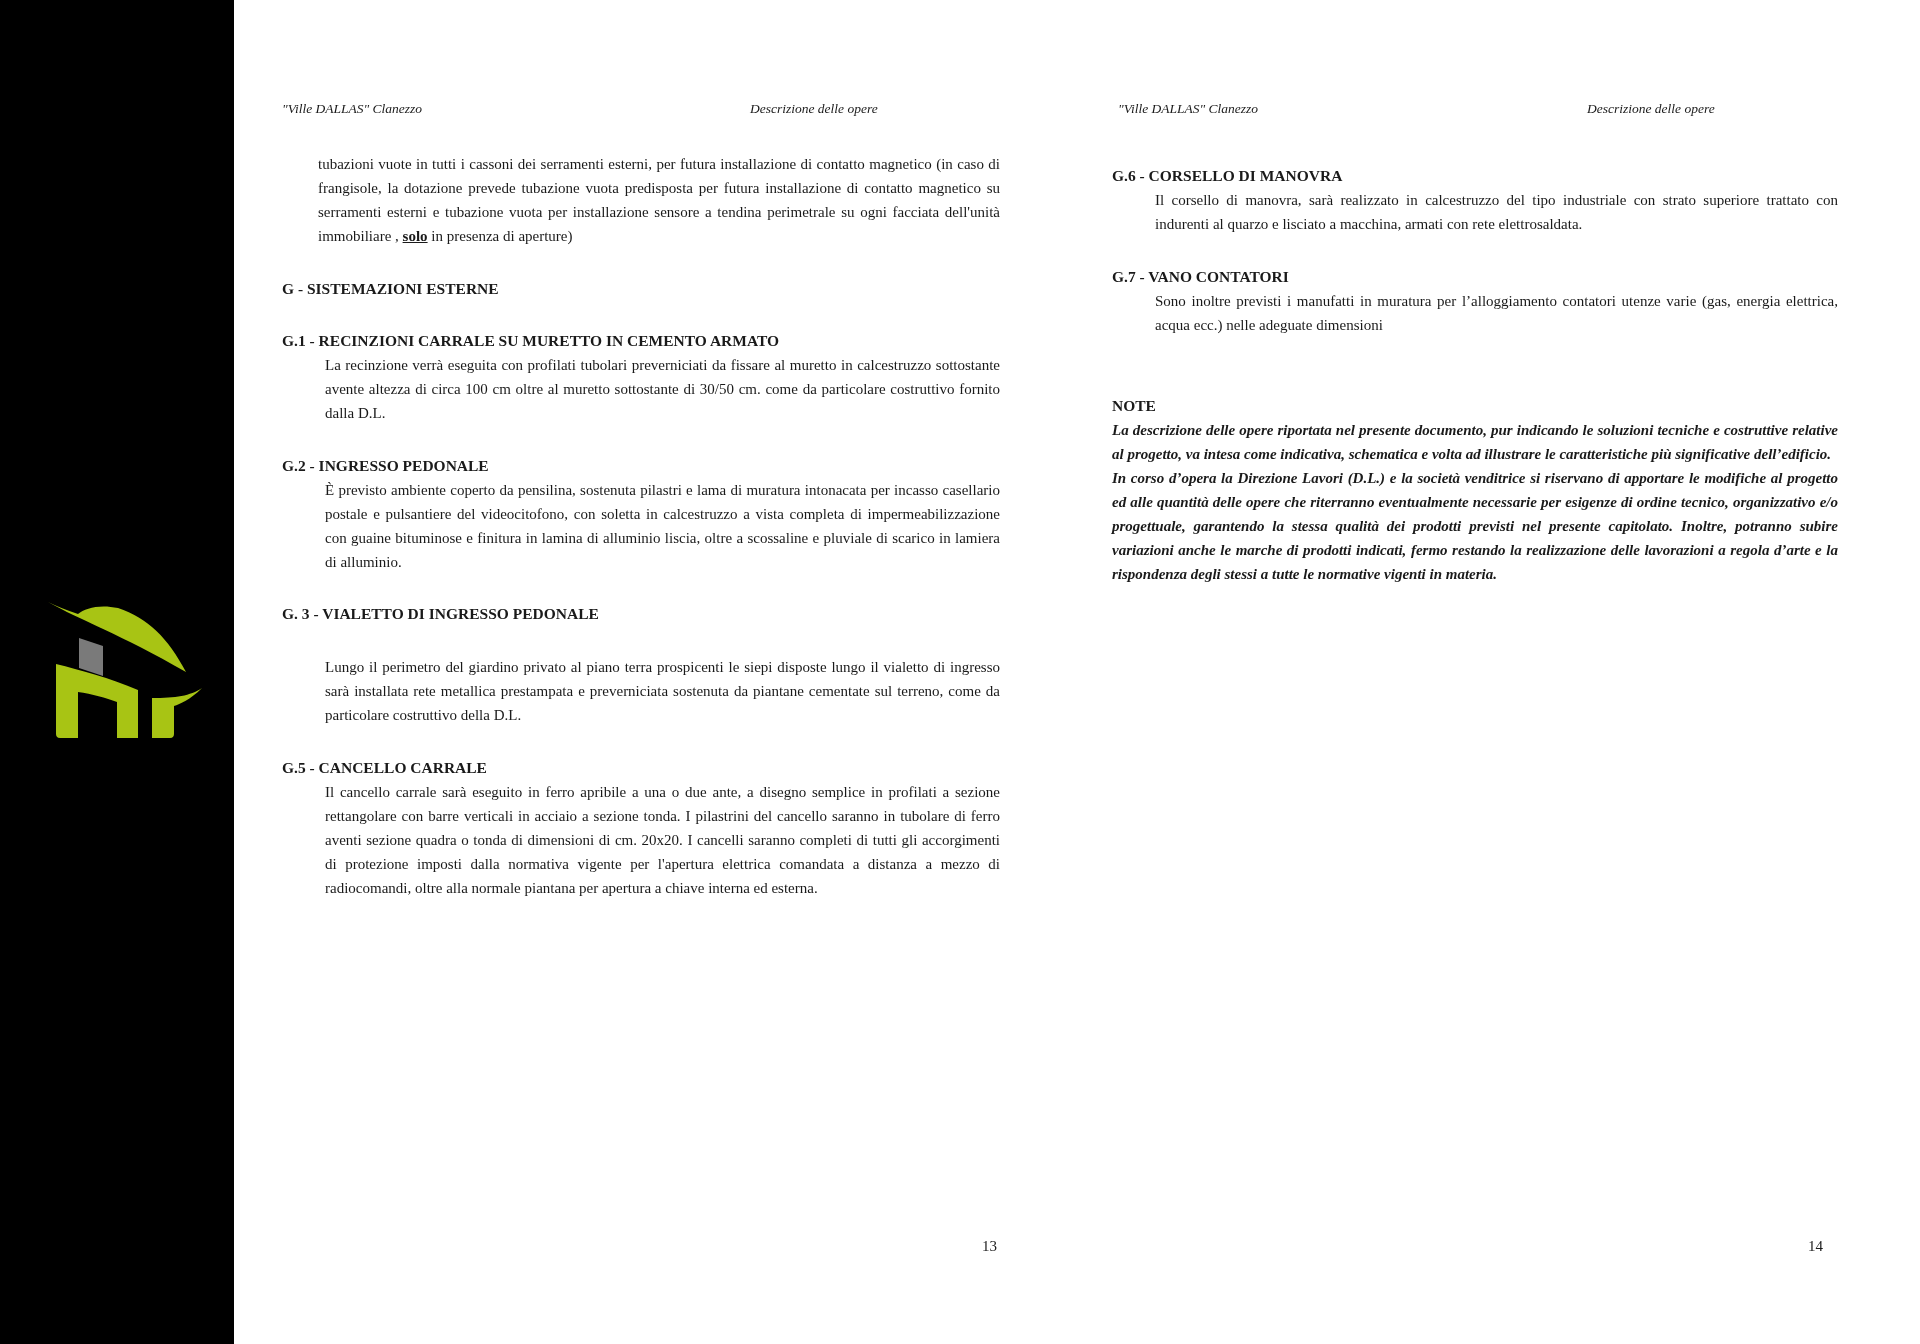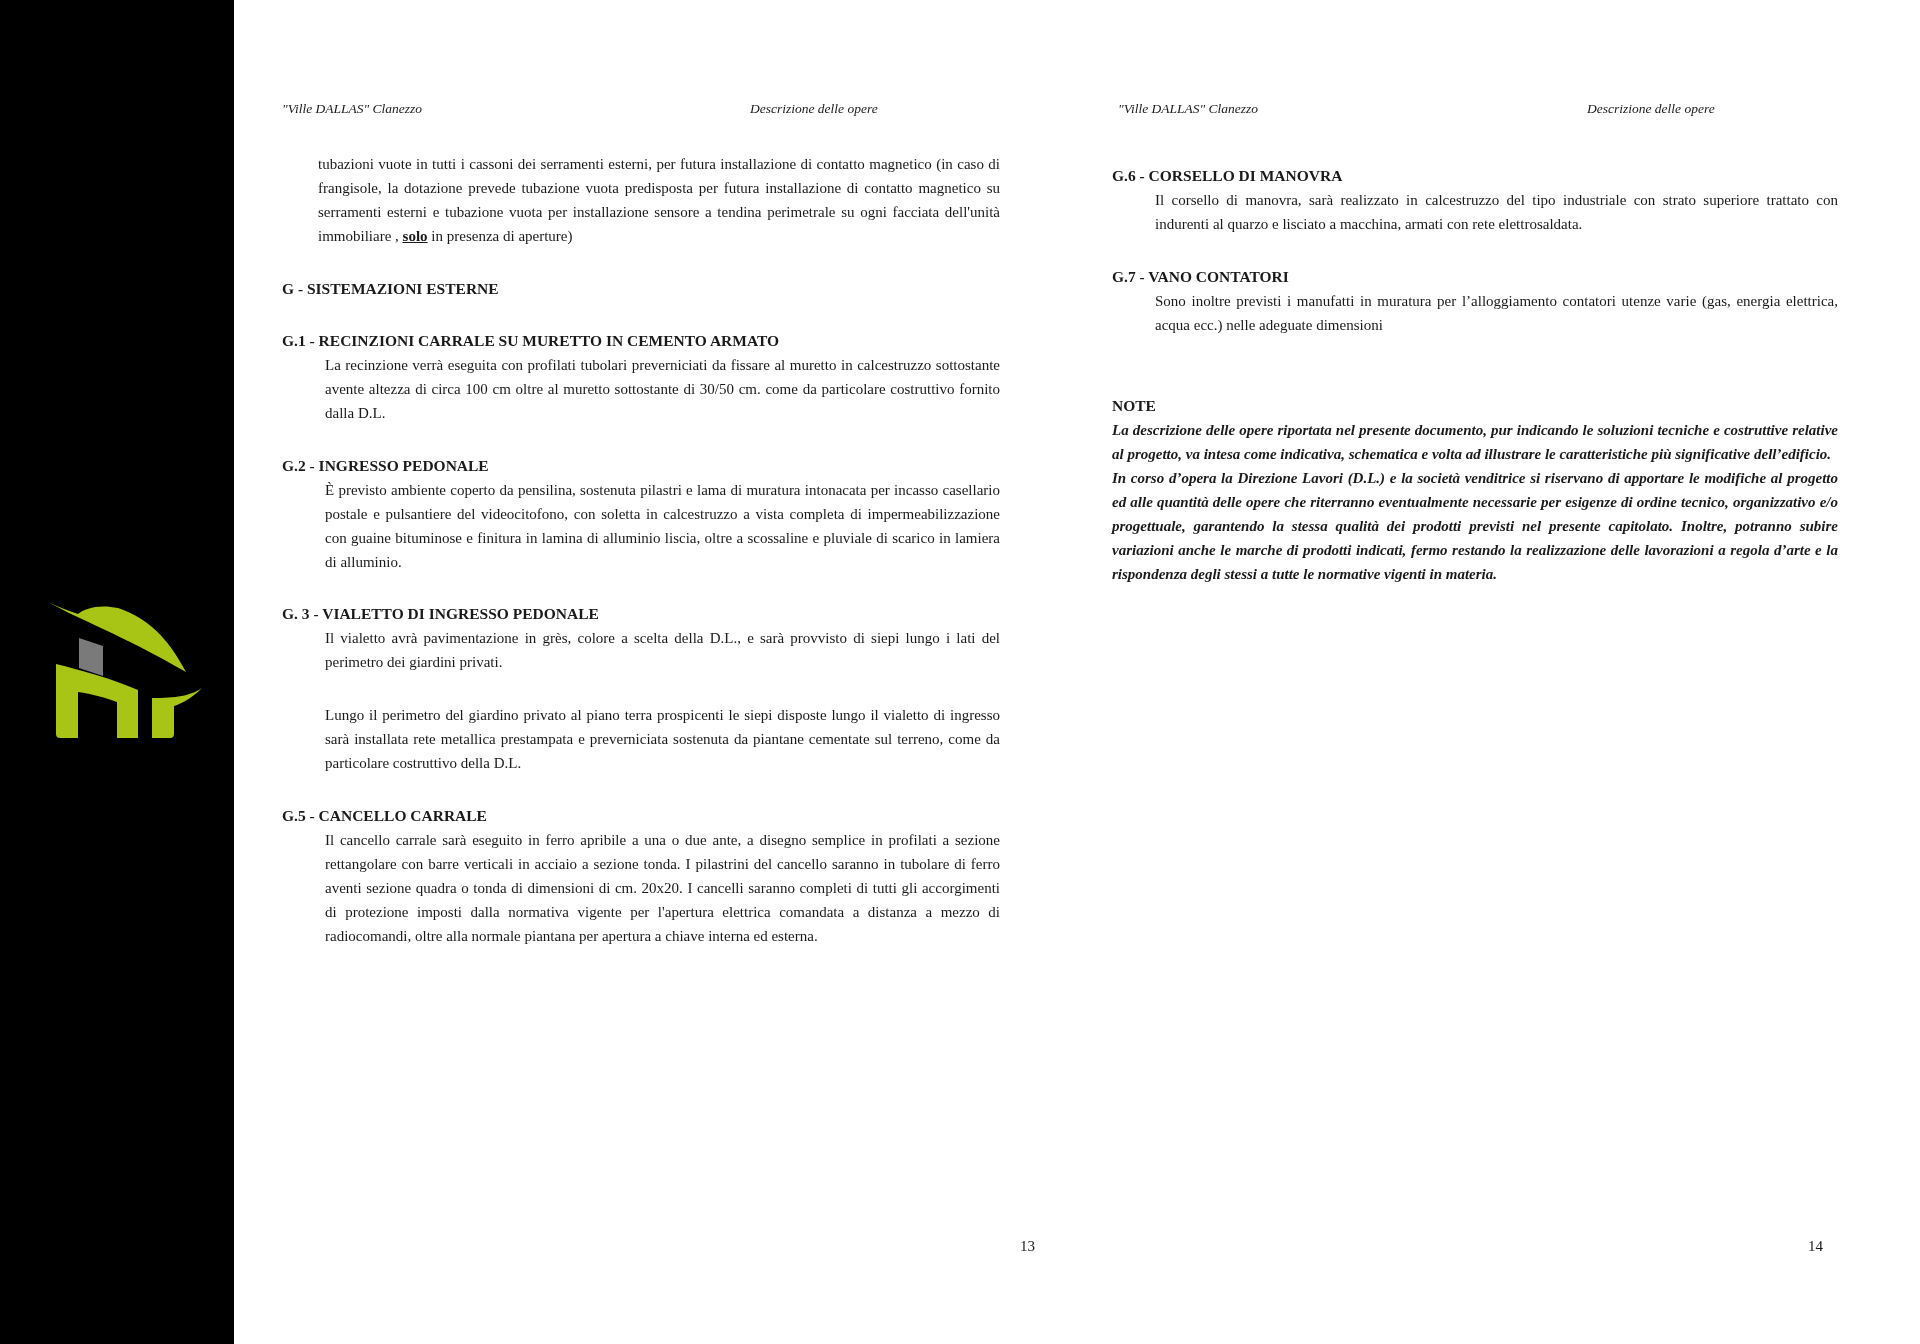--- a/index.html
+++ b/index.html
@@ -49,31 +49,30 @@
 
     <p class="sec-title">G.1 - RECINZIONI CARRALE SU MURETTO IN CEMENTO ARMATO</p>
     <p class="para">La recinzione verrà eseguita con profilati tubolari preverniciati da fissare al muretto in calcestruzzo sottostante avente altezza di circa 100 cm oltre al muretto sottostante di 30/50 cm. come da particolare costruttivo fornito dalla D.L.</p>
     <div class="gap"></div>
 
     <p class="sec-title">G.2 - INGRESSO PEDONALE</p>
     <p class="para">È previsto ambiente coperto da pensilina, sostenuta pilastri e lama di muratura intonacata per incasso casellario postale e pulsantiere del videocitofono, con soletta in calcestruzzo a vista completa di impermeabilizzazione con guaine bituminose e finitura in lamina di alluminio liscia, oltre a scossaline e pluviale di scarico in lamiera di alluminio.</p>
     <div class="gap"></div>
 
     <p class="sec-title">G. 3 - VIALETTO DI INGRESSO PEDONALE</p>
-    <p class="para">Il vialetto avrà pavimentazione in grès, colore a scelta della D.L., e sarà provvisto di siepi lungo i lati del perimetro dei giardini privati.</p>
     <div class="gap"></div>
 
     <p class="para">Lungo il perimetro del giardino privato al piano terra prospicenti le siepi disposte lungo il vialetto di ingresso sarà installata rete metallica prestampata e preverniciata sostenuta da piantane cementate sul terreno, come da particolare costruttivo della D.L.</p>
     <div class="gap"></div>
 
     <p class="sec-title">G.5 - CANCELLO CARRALE</p>
     <p class="para">Il cancello carrale sarà eseguito in ferro apribile a una o due ante, a disegno semplice in profilati a sezione rettangolare con barre verticali in acciaio a sezione tonda. I pilastrini del cancello saranno in tubolare di ferro aventi sezione quadra o tonda di dimensioni di cm. 20x20. I cancelli saranno completi di tutti gli accorgimenti di protezione imposti dalla normativa vigente per l'apertura elettrica comandata a distanza a mezzo di radiocomandi, oltre alla normale piantana per apertura a chiave interna ed esterna.</p>
   </div>
 
-  <div class="pagenum" style="left:786px;">13</div>
+  <div class="pagenum" style="left:748px;">13</div>
 </div>
 
 <div class="page page-right">
   <div class="hdr" style="left:41px;">"Ville DALLAS" Clanezzo</div>
   <div class="hdr" style="left:510px;">Descrizione delle opere</div>
 
   <div class="content" style="left:35px; top:152px; width:726px;margin-top:12px;">
     <p class="sec-title">G.6 - CORSELLO DI MANOVRA</p>
     <p class="para">Il corsello di manovra, sarà realizzato in calcestruzzo del tipo industriale con strato superiore trattato con indurenti al quarzo e lisciato a macchina, armati con rete elettrosaldata.</p>
     <div class="gap"></div>

